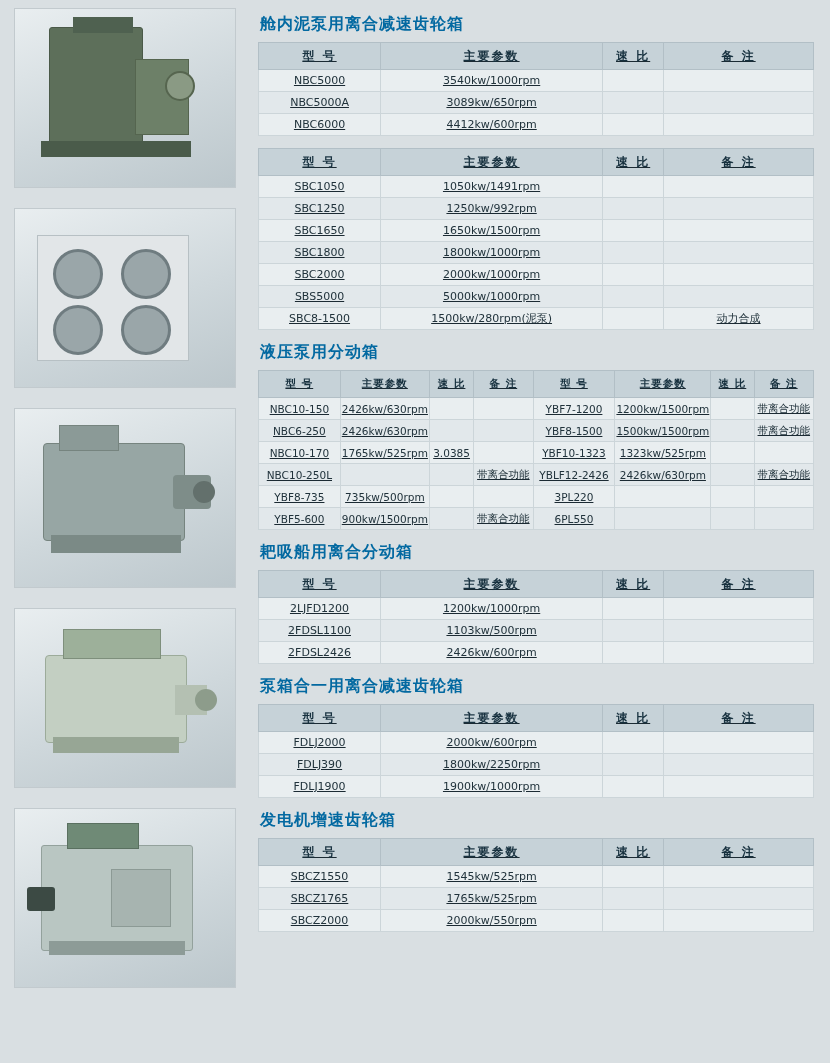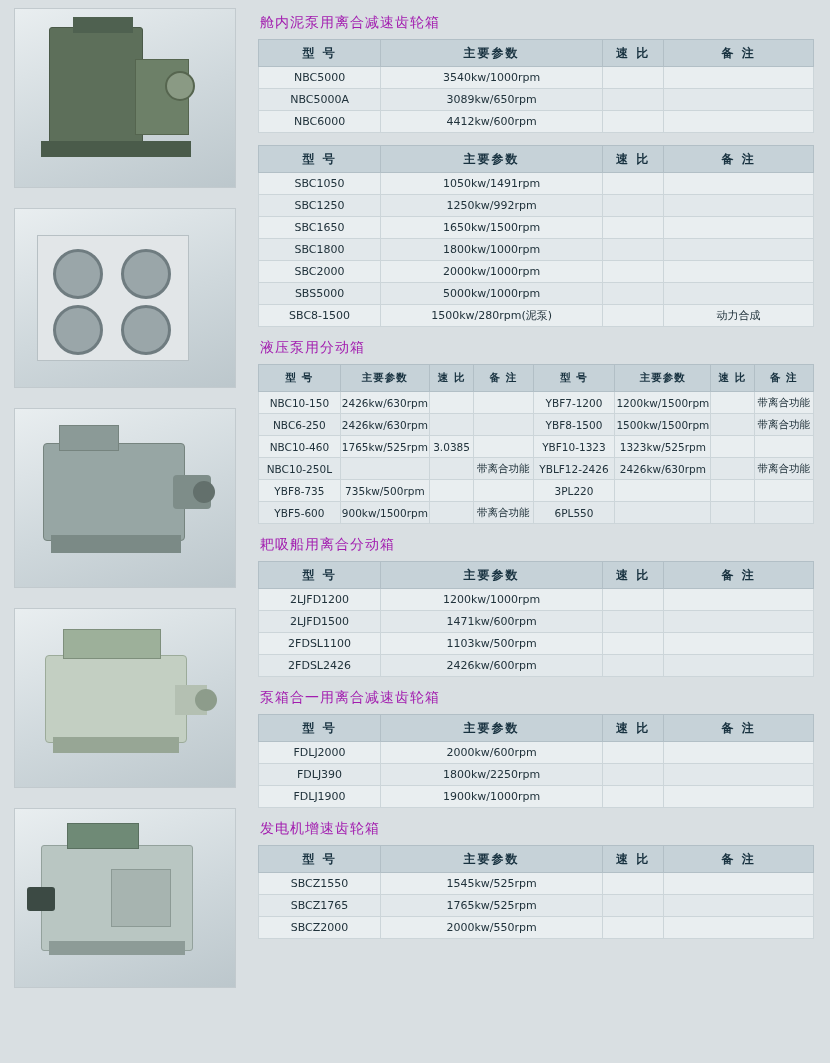--- a/index.html
+++ b/index.html
@@ -59,29 +59,30 @@
   .p5 .m2{left:52px;top:14px;width:70px;height:24px;background:#6f8a76;border:1px solid #5a7060;}
   .p5 .m3{left:12px;top:78px;width:28px;height:24px;background:#3c4a44;border-radius:3px;}
   .p5 .m4{left:34px;top:132px;width:136px;height:14px;background:#8d9b97;}
   .p5 .m5{left:96px;top:60px;width:58px;height:56px;background:#a7b4b0;border:1px solid #8c9a95;}
 
   
   .content{
     flex:1 1 auto;padding:14px 16px 0 0;box-sizing:border-box;
   }
   h2.sec{
-    font-size:14px;font-weight:normal;color:#a21caf;
+    font-size:16px;font-weight:bold;color:#0369a1;
     margin:0 0 7px 2px;letter-spacing:1px;
     font-family:"DejaVu Sans","Liberation Sans",sans-serif;
   }
   .sec-block{margin-bottom:12px;}
   table{
     border-collapse:collapse;width:100%;
     font-size:11px;
     background:#e7ecee;
+    text-decoration:underline;
   }
   table th{
     background:#c6d2d8;
     color:#17313f;
     font-weight:bold;
     letter-spacing:2px;
     height:24px;
     border:1px solid #b2bfc6;
     font-size:12px;
   }
@@ -276,21 +277,21 @@
             <td>NBC6-250</td>
             <td>2426kw/630rpm</td>
             <td></td>
             <td></td>
             <td>YBF8-1500</td>
             <td>1500kw/1500rpm</td>
             <td></td>
             <td>带离合功能</td>
           </tr>
           <tr>
-            <td>NBC10-460</td>
+            <td>NBC10-170</td>
             <td>1765kw/525rpm</td>
             <td>3.0385</td>
             <td></td>
             <td>YBF10-1323</td>
             <td>1323kw/525rpm</td>
             <td></td>
             <td></td>
           </tr>
           <tr>
             <td>NBC10-250L</td>
@@ -338,26 +339,20 @@
           </tr>
         </thead>
         <tbody>
           <tr>
               <td>2LJFD1200</td>
               <td>1200kw/1000rpm</td>
               <td></td>
               <td></td>
             </tr>
           <tr>
-              <td>2LJFD1500</td>
-              <td>1471kw/600rpm</td>
-              <td></td>
-              <td></td>
-            </tr>
-          <tr>
               <td>2FDSL1100</td>
               <td>1103kw/500rpm</td>
               <td></td>
               <td></td>
             </tr>
           <tr>
               <td>2FDSL2426</td>
               <td>2426kw/600rpm</td>
               <td></td>
               <td></td>

